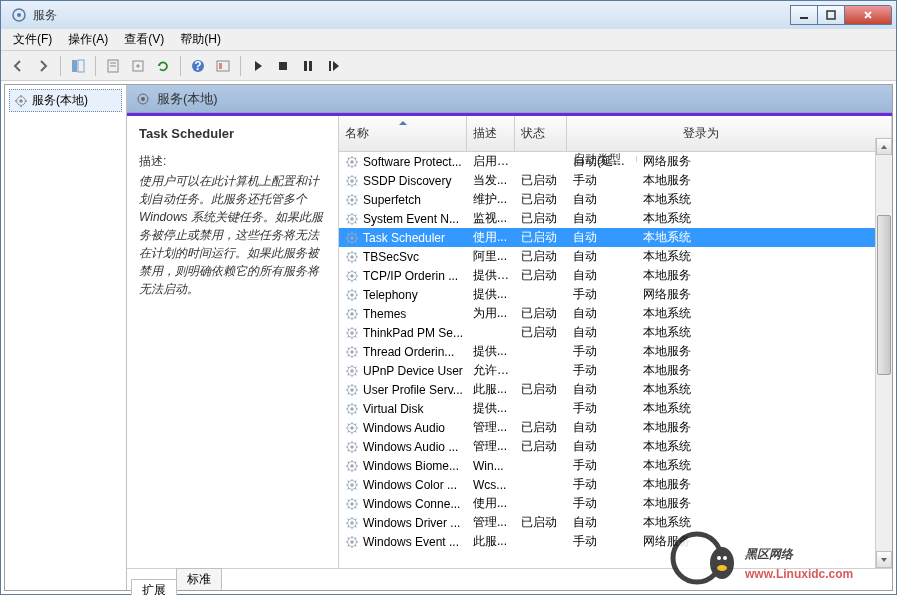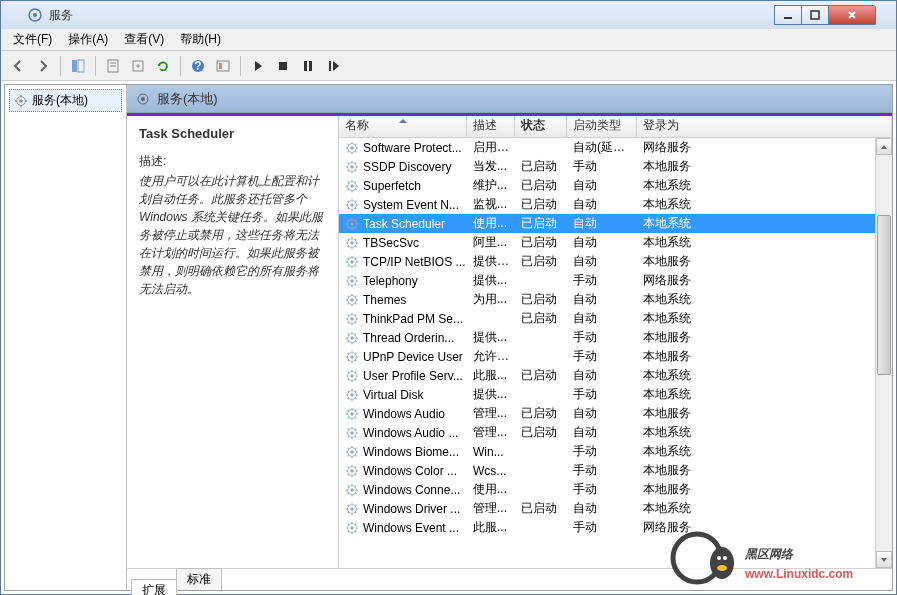--- a/index.html
+++ b/index.html
@@ -1,20 +1,20 @@
 <!DOCTYPE html>
 <html><head>
   <meta charset="utf-8">
   <style>
     * { margin: 0; padding: 0; box-sizing: border-box; font-family: "Microsoft YaHei", "Segoe UI", Tahoma, sans-serif; font-size: 12px; }
     body { width: 897px; height: 595px; background: #e5edf5; overflow: hidden; position: relative; }
     
     .window { width: 897px; height: 595px; background: #fff; border: 1px solid #5a7ba0; display: flex; flex-direction: column; }
     
-    .titlebar { height: 28px; background: linear-gradient(to bottom, #e8f1fb, #cfdff0); display: flex; align-items: center; padding: 0 20px; }
+    .titlebar { height: 28px; background: linear-gradient(to bottom, #e8f1fb, #cfdff0); display: flex; align-items: center; padding: 0 4px; }
     .titlebar .app-icon { width: 16px; height: 16px; margin: 0 6px; }
     .titlebar .title { flex: 1; color: #333; font-size: 12px; }
     .window-controls { display: flex; gap: 0; }
     .wc-btn { width: 28px; height: 20px; border: 1px solid #5a7ba0; background: linear-gradient(#f5f9fd,#d6e4f2); display:flex; align-items:center; justify-content:center; margin-left:-1px;}
     .wc-btn.close { background: linear-gradient(#e99,#c44434); color:#fff; width:48px; border-radius: 0 3px 0 0;}
     .wc-btn svg { width: 10px; height: 10px; }
     
     .menubar { height: 22px; background: #f0f0f0; display: flex; align-items: flex-start; padding: 0 4px; border-bottom: 1px solid #d0d0d0; }
     .menu-item { padding: 2px 8px; cursor: default; }
     
@@ -35,24 +35,24 @@
     .right-header .label { color:#333; font-size:13px;}
     
     .content { flex:1; display:flex; overflow:hidden; border-top:3px solid #6d28d9;}
     
     .detail-pane { width:212px; padding:10px 12px; border-right:1px solid #d0d0d0; overflow:hidden;}
     .detail-title { font-weight:bold; font-size:13px; margin-bottom:12px; color:#333;}
     .detail-label { color:#333; margin-bottom:2px;}
     .detail-desc { color:#333; line-height:1.5;font-style:italic;}
     
     .list-pane { flex:1; display:flex; flex-direction:column; overflow:hidden; position:relative;}
-    .list-header { display:flex; height:22px; background:linear-gradient(#fdfdfd,#eaeaea); border-bottom:1px solid #d0d0d0; flex-shrink:0;align-items:flex-end;}
+    .list-header { display:flex; height:36px; background:linear-gradient(#fdfdfd,#eaeaea); border-bottom:1px solid #d0d0d0; flex-shrink:0;}
     .col-head { padding:3px 6px; border-right:1px solid #d0d0d0; display:flex; align-items:center; gap:4px; color:#333; position:relative;}
     .col-head.sorted::after { content:""; position:absolute; top:1px; left:50%; transform:translateX(-50%); border:4px solid transparent; border-bottom-color:#5a7ba0;}
-    .col-name{width:128px;} .col-desc{width:48px;} .col-status{width:52px;font-weight:bold;} .col-startup{width:70px;margin-top:40px;} .col-logon{flex:1;}
+    .col-name{width:128px;} .col-desc{width:48px;} .col-status{width:52px;} .col-startup{width:70px;margin-top:40px;} .col-logon{flex:1;margin-left:40px;}
     
     .list-body { flex:1; overflow-y:auto; overflow-x:hidden;}
     .row { display:flex; height:19px; align-items:center;}
     .row.selected { background:#3399ff; color:#fff;}
     .cell { padding:1px 6px; overflow:hidden; white-space:nowrap; text-overflow:ellipsis;}
     .cell.name { width:128px; display:flex; align-items:center; gap:4px;}
     .cell.desc { width:48px;} .cell.status{width:52px;} .cell.startup{width:70px;} .cell.logon{flex:1;}
     .gear-icon{display:inline-block; flex-shrink:0;}
     
     .tabs-bar { height:22px; display:flex; align-items:flex-end; padding-left:4px; border-top:1px solid #d0d0d0; background:#fff;}
@@ -372,21 +372,21 @@
                       <line x1="8" y1="1" x2="8" y2="3"></line>
                       <line x1="8" y1="13" x2="8" y2="15"></line>
                       <line x1="1" y1="8" x2="3" y2="8"></line>
                       <line x1="13" y1="8" x2="15" y2="8"></line>
                       <line x1="3" y1="3" x2="4.5" y2="4.5"></line>
                       <line x1="11.5" y1="11.5" x2="13" y2="13"></line>
                       <line x1="3" y1="13" x2="4.5" y2="11.5"></line>
                       <line x1="11.5" y1="4.5" x2="13" y2="3"></line>
                     </g>
                   </svg>
-                  <span>TCP/IP NetBIOS ...</span>
+                  <span>TCP/IP Orderin ...</span>
                 </div>
                 <div class="cell desc">提供 ...</div>
                 <div class="cell status">已启动</div>
                 <div class="cell startup">自动</div>
                 <div class="cell logon">本地服务</div>
               </div>
               <div class="row">
                 <div class="cell name">
                   <svg class="gear-icon" width="14" height="14" viewBox="0 0 16 16">
                     <circle cx="8" cy="8" r="5" fill="none" stroke="#9ab" stroke-width="1"></circle>

